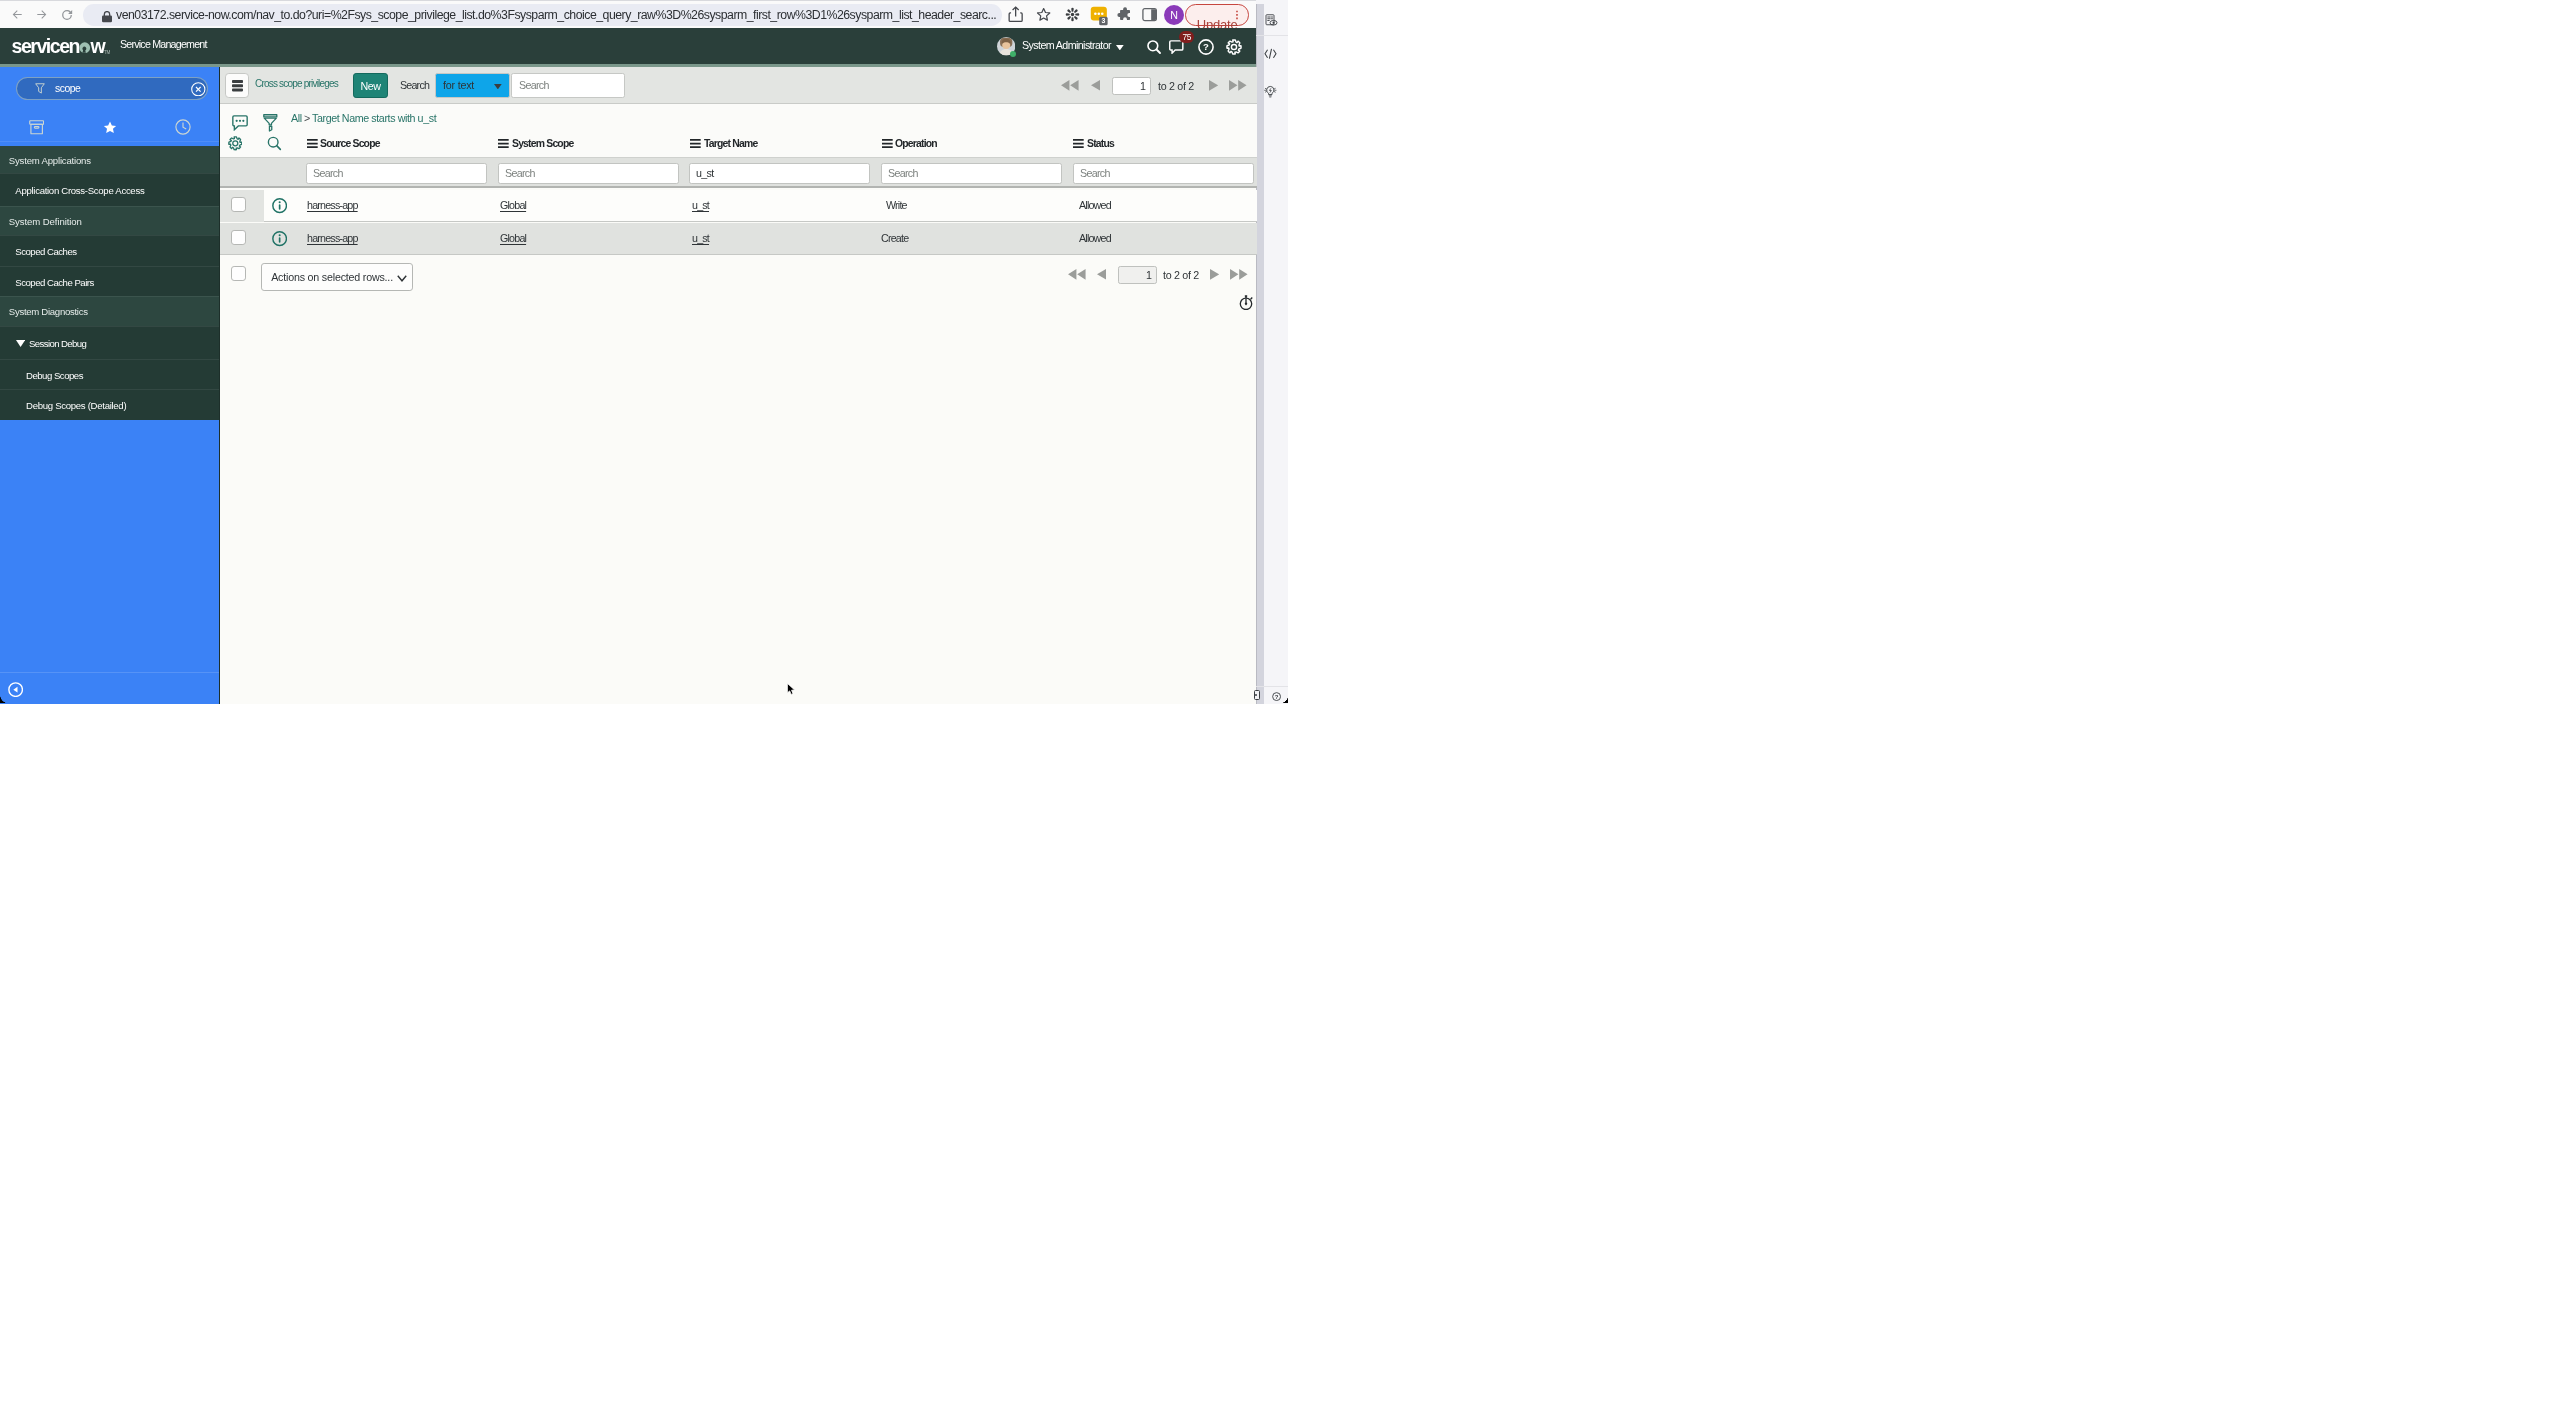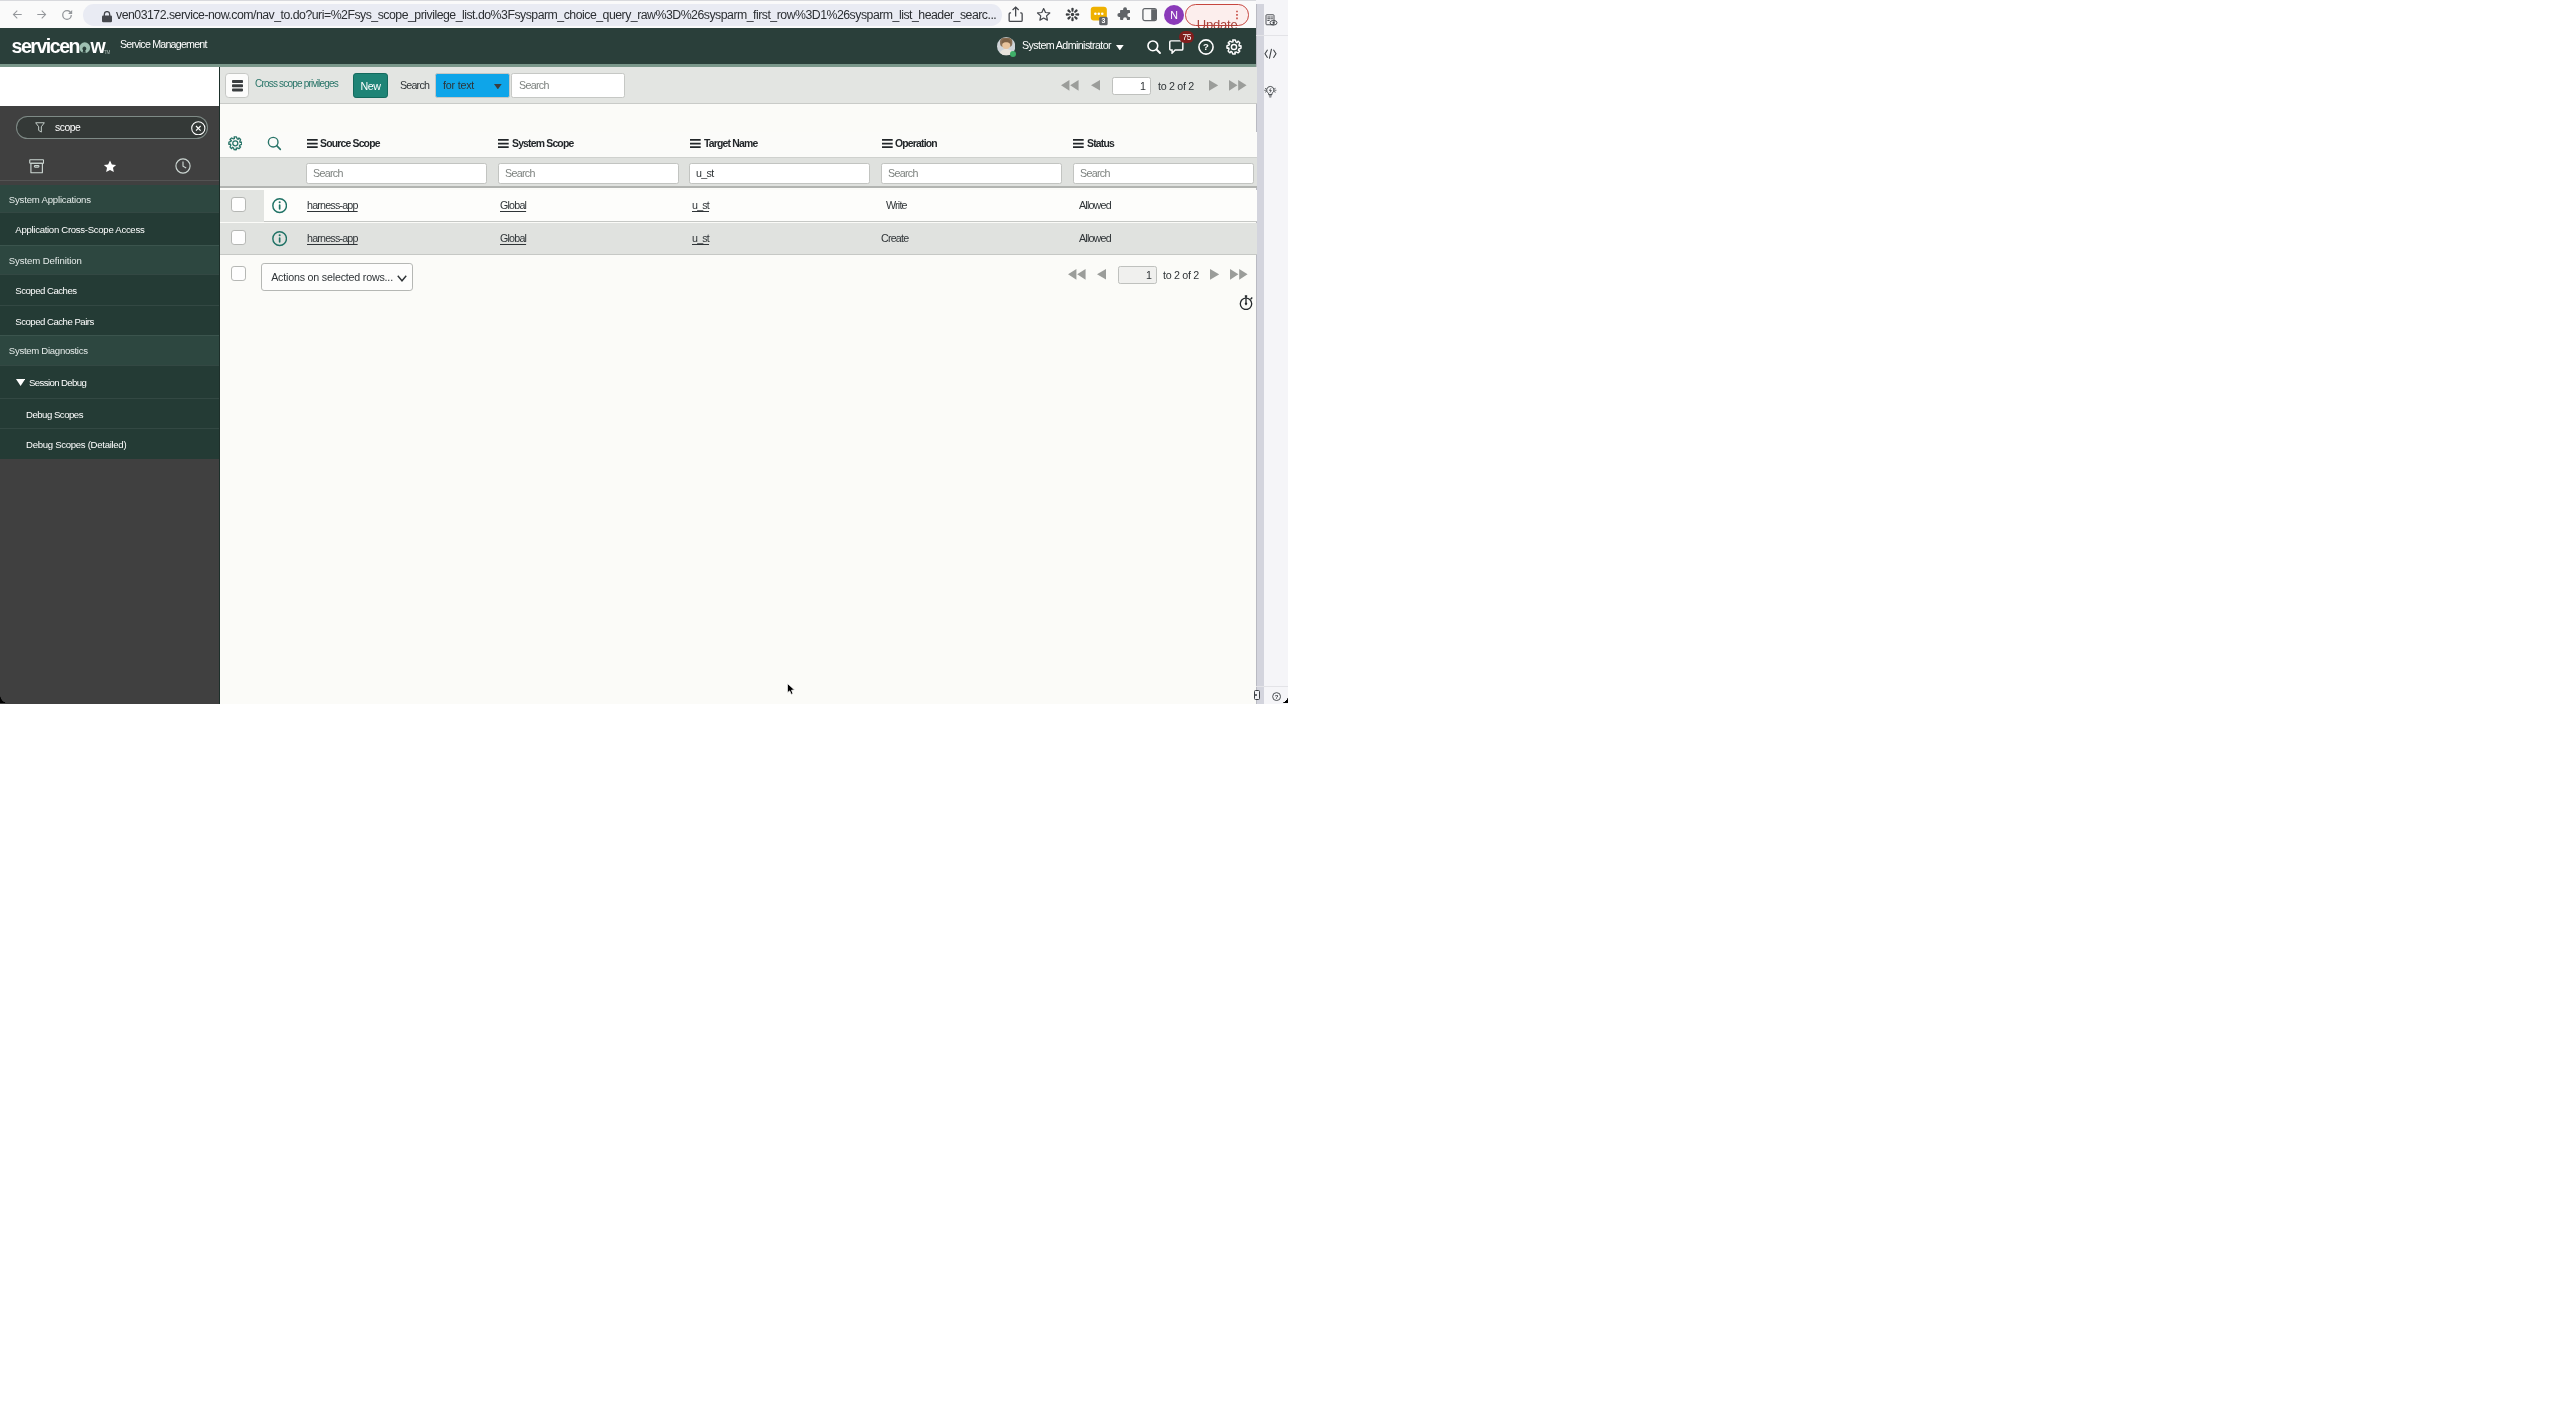--- a/index.html
+++ b/index.html
@@ -21,21 +21,21 @@
 #rsbar { position:absolute; left:0; top:3.8px; width:8px; height:700px; background:#d3d4dd; border-left:0.8px solid #b9bac2; }
 
 
 #banner { position:absolute; left:0; top:28px; width:1256px; height:36px; background:#2a3f3a; }
 #stripe { position:absolute; left:0; top:64px; width:1256px; height:3.1px; background:#7a978a; }
 #logo { position:absolute; left:11.5px; top:6.5px; font-size:19.6px; font-weight:bold; letter-spacing:-1.5px; color:#fff; }
 #svcmgmt { position:absolute; left:120px; top:10.4px; font-size:10.7px; letter-spacing:-0.8px; color:#fff; }
 #sysadmin { position:absolute; left:1022px; top:10.7px; font-size:10.7px; letter-spacing:-0.6px; color:#fff; }
 
 
-#sidebar { position:absolute; left:0; top:67px; width:219px; height:637px; background:#404040;margin-top:39px; }
+#sidebar { position:absolute; left:0; top:67px; width:219px; height:637px; background:#3b82f6; }
 #navsearch { position:absolute; left:16px; top:10px; width:192px; height:23px; border-radius:11.5px; border:0.9px solid rgba(190,205,200,0.55); background:rgba(15,34,28,0.25); }
 #navsearch .txt { position:absolute; left:38px; top:5px; font-size:10.4px; letter-spacing:-0.5px; color:#fff; }
 .navrow { position:absolute; left:0; width:219px; color:#fff; }
 .navsec { background:#2d4740; border-top:0.8px solid rgba(255,255,255,0.07); }
 #navrows .navsec:first-child { border-top:none; }
 .navmod { background:#243b35; border-top:0.8px solid rgba(255,255,255,0.07); }
 .navrow .lbl { position:absolute; top:50%; transform:translateY(-50%); white-space:nowrap; }
 #sbfooter { position:absolute; left:0; top:605px; width:219px; height:32px; border-top:0.8px solid rgba(255,255,255,0.14); }
 
 
@@ -305,20 +305,40 @@
     <div class="pgbox" style="left:892px;top:10px;width:39px;height:18.4px"></div>
     <div class="pgnum" style="left:892px;top:13px;width:34px">1</div>
     <div class="pgtxt" style="left:938px;top:13px">to 2 of 2</div>
     <svg class="abs" style="left:989px;top:13px" width="9.2" height="10.7" viewBox="0 0 12 14">
         <path d="M0 0v14L12 7z" fill="#9b9d9a"></path>
       </svg>
     <svg class="abs" style="left:1009px;top:13px" width="17.6" height="10.7" viewBox="0 0 23 14">
         <path d="M0 0v14L11 7zM12 0v14L23 7z" fill="#9b9d9a"></path>
       </svg>
   </div>
+  <div id="bcrow">
+    <svg class="abs" style="left:11.5px;top:10.7px" width="16" height="16" viewBox="0 0 21 21">
+        <path d="M2.6 1.1h15.8A1.5 1.5 0 0 1 19.9 2.6v10.2a1.5 1.5 0 0 1-1.5 1.5H8.3l-5.2 5v-5H2.6a1.5 1.5 0 0 1-1.5-1.5V2.6A1.5 1.5 0 0 1 2.6 1.1z" fill="none" stroke="#287468" stroke-width="1.8"></path>
+        <g fill="#287468">
+          <circle cx="6.1" cy="7.7" r="1.45"></circle>
+          <circle cx="10.5" cy="7.7" r="1.45"></circle>
+          <circle cx="14.9" cy="7.7" r="1.45"></circle>
+        </g>
+      </svg>
+    <svg class="abs" style="left:43px;top:10px" width="14.6" height="17.6" viewBox="0 0 19 23">
+        <g fill="none" stroke="#287468" stroke-width="1.7" stroke-linejoin="round">
+          <path d="M1 1h17v2.8H1z"></path>
+          <path d="M1.6 5.4h15.8L11 12.2v2H8v-2z"></path>
+          <path d="M8.4 16h3v4.6l-3 1.6z"></path>
+        </g>
+      </svg>
+    <div class="bclink" style="left:71px;">All</div>
+    <div class="abs" style="left:84px;top:7.7px;font-size:10.7px;color:#4a4f52">&gt;</div>
+    <div class="bclink" style="left:92px;">Target Name starts with u_st</div>
+  </div>
   <div id="hdrrow">
     <svg class="abs" style="left:7.7px;top:4.2px" width="14.6" height="14.6" viewBox="0 0 21 21">
         <path fill="none" stroke="#287468" stroke-width="1.9" stroke-linejoin="round" d="M7.82 4.03 A7.0 7.0 0 0 1 9.27 3.61 L8.87 1.34 A9.3 9.3 0 0 1 12.13 1.34 L13.18 4.03 A7.0 7.0 0 0 1 14.50 4.76 L15.82 2.87 A9.3 9.3 0 0 1 18.13 5.18 L16.97 7.82 A7.0 7.0 0 0 1 17.39 9.27 L19.66 8.87 A9.3 9.3 0 0 1 19.66 12.13 L16.97 13.18 A7.0 7.0 0 0 1 16.24 14.50 L18.13 15.82 A9.3 9.3 0 0 1 15.82 18.13 L13.18 16.97 A7.0 7.0 0 0 1 11.73 17.39 L12.13 19.66 A9.3 9.3 0 0 1 8.87 19.66 L7.82 16.97 A7.0 7.0 0 0 1 6.50 16.24 L5.18 18.13 A9.3 9.3 0 0 1 2.87 15.82 L4.03 13.18 A7.0 7.0 0 0 1 3.61 11.73 L1.34 12.13 A9.3 9.3 0 0 1 1.34 8.87 L4.03 7.82 A7.0 7.0 0 0 1 4.76 6.50 L2.87 5.18 A9.3 9.3 0 0 1 5.18 2.87 Z"></path>
         <circle cx="10.5" cy="10.5" r="3.6" fill="none" stroke="#287468" stroke-width="1.9"></circle>
       </svg>
     <svg class="abs" style="left:47px;top:3.8px" width="15.3" height="15.3" viewBox="0 0 21 21">
         <circle cx="8.5" cy="8.5" r="6.6" fill="none" stroke="#287468" stroke-width="1.9"></circle>
         <path d="M13.3 13.3l5 5" stroke="#287468" stroke-width="2.2" stroke-linecap="round"></path>
       </svg>
     <svg class="abs" style="left:87px;top:7px" width="10.7" height="9.2" viewBox="0 0 14 12">

